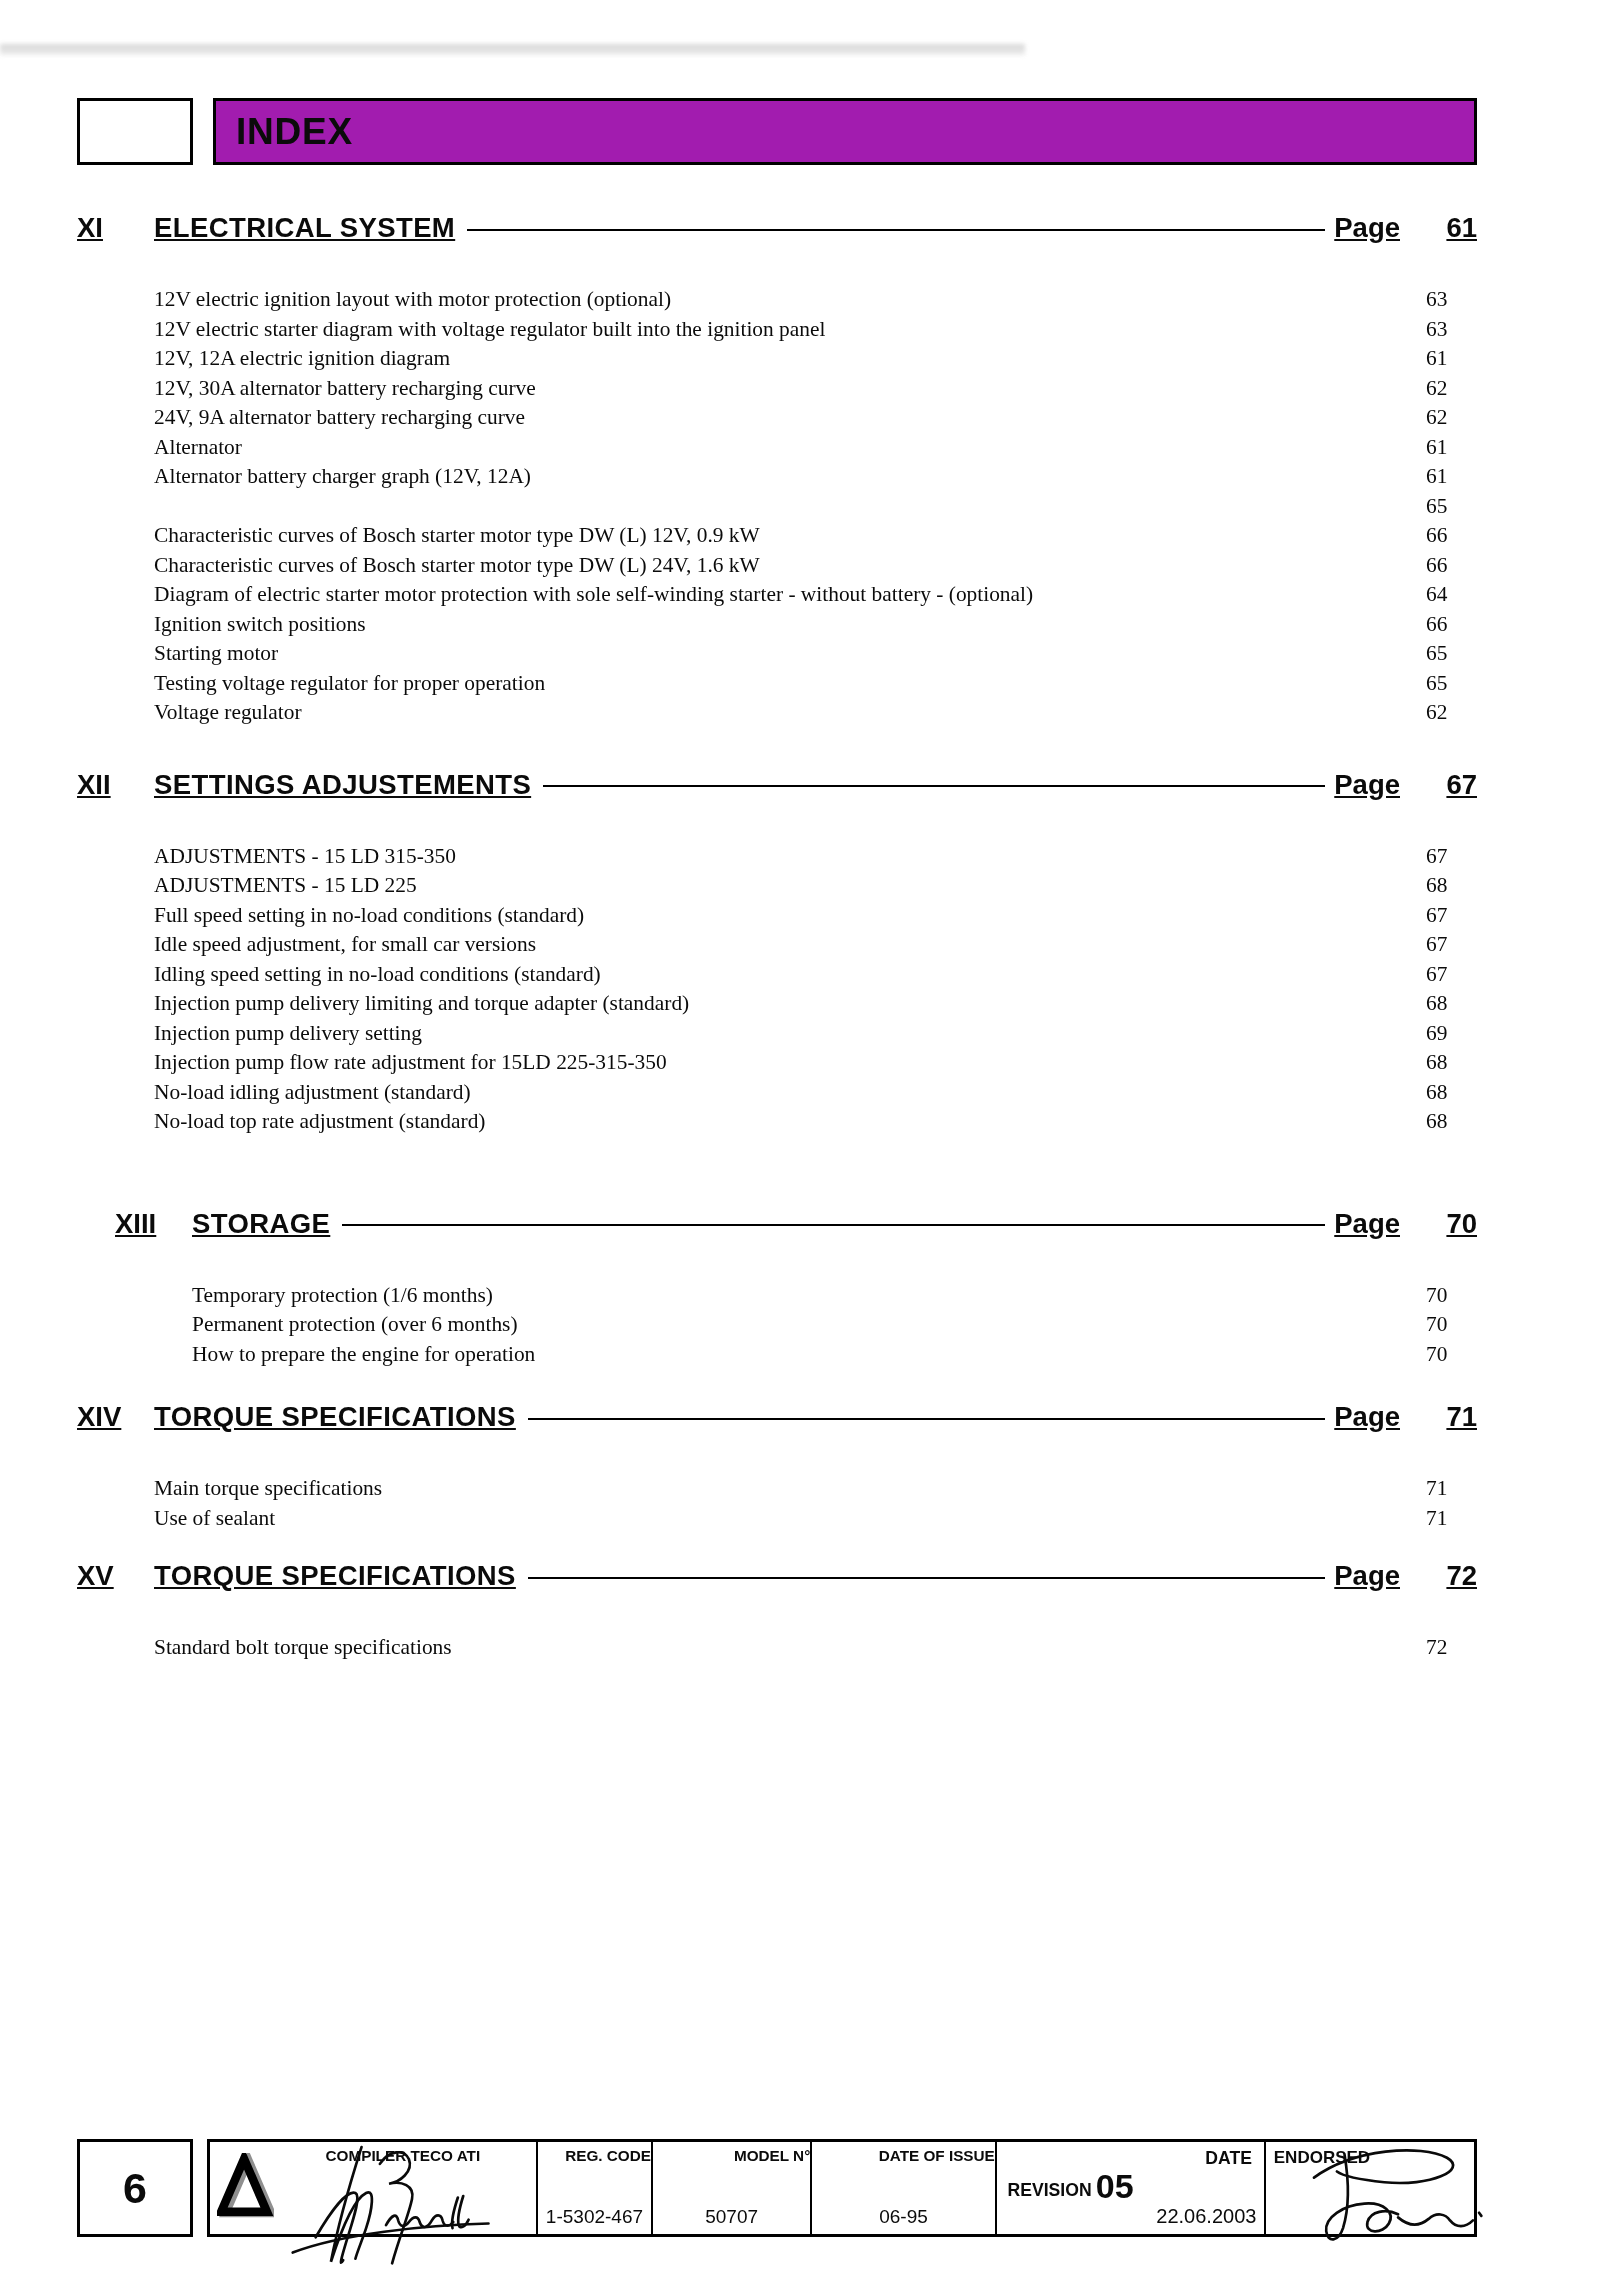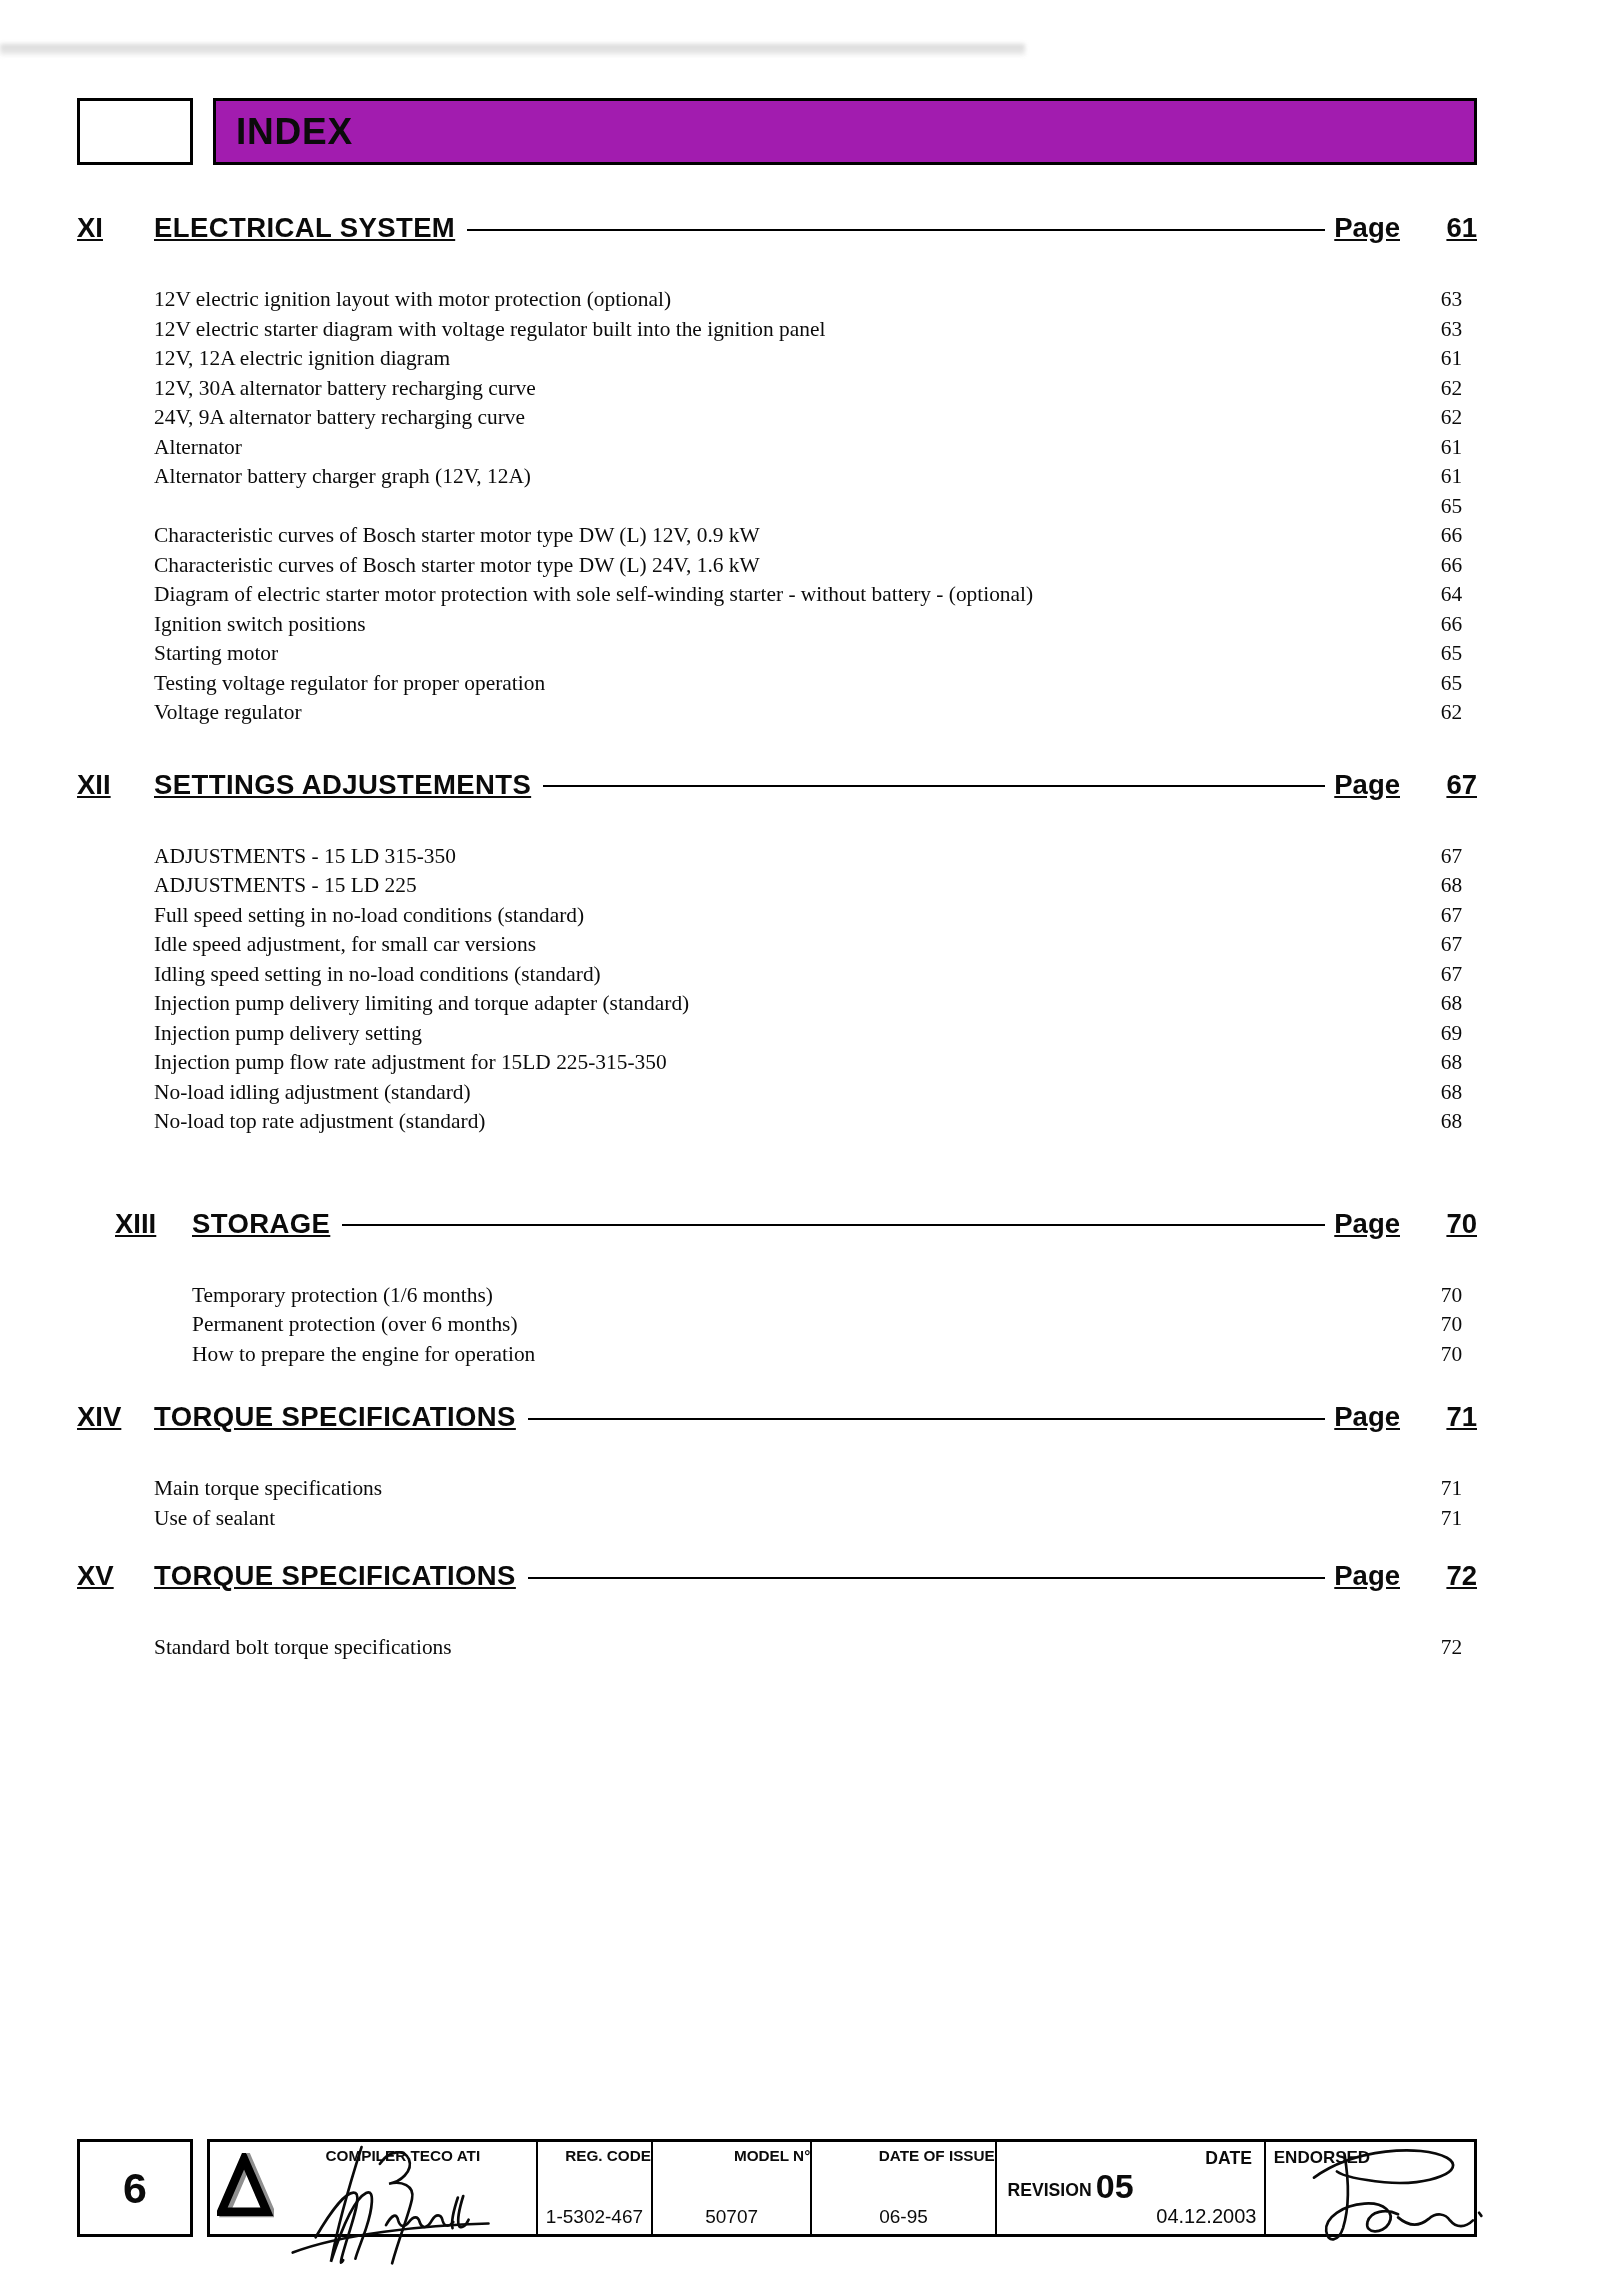--- a/index.html
+++ b/index.html
@@ -41,21 +41,21 @@
 
   .entries { margin-top:40px; margin-left:77px;font-family:Liberation Serif, serif; }
   .entry { display:flex; align-items:flex-end; font-size:21.4px; line-height:29.5px; }
   .entry-title { flex:none; white-space:nowrap; }
   .dots {
     flex:1; min-width:13.8px; margin:0 4.6px;
     background-image:radial-gradient(circle at 2.3px 2.3px, #222 1.6px, transparent 2.1px);
     background-size:29px 4.6px; background-repeat:repeat-x;
     background-position:4.6px calc(100% - 7.7px);
   }
-  .entry-page { flex:none; width:51px; text-align:center; }
+  .entry-page { flex:none; width:51px; text-align:left; }
 
   
   .footer { position:absolute; left:77px; top:2139px; width:1400px; height:98px; display:flex; gap:13.8px; }
   .footer-pagebox {
     width:116px; flex:none; border:3.1px solid #000; box-sizing:border-box;
     display:flex; align-items:center; justify-content:center;
     font-size:43px; font-weight:bold;
   }
   .footer-table { flex:1; border:3.1px solid #000; box-sizing:border-box; display:flex; background:#fff; }
   .fcell { border-left:2.3px solid #000; box-sizing:border-box; position:relative; overflow:visible; }
@@ -346,21 +346,21 @@
 
     <div class="fcell cell-issue">
       <div class="flabel">DATE OF ISSUE</div>
       <div class="fvalue">06-95</div>
     </div>
 
     <div class="fcell cell-revision">
       <span class="rev-label">REVISION</span>
       <span class="rev-value">05</span>
       <span class="date-label">DATE</span>
-      <span class="date-value">04.12.2003</span>
+      <span class="date-value">22.06.2003</span>
     </div>
 
     <div class="fcell cell-endorsed">
       <span class="endorsed-label">ENDORSED</span>
       <svg class="endorsed-sig sig" width="222" height="107" viewBox="0 0 290 140">
         <path d="M56 44 C 108 6, 196 0, 230 18 C 258 34, 208 56, 148 50 C 118 47, 94 42, 86 36"></path>
         <path d="M96 14 C 102 50, 102 84, 94 110 C 88 128, 74 130, 72 114 C 70 96, 94 80, 122 78 C 148 76, 162 90, 154 104 C 146 118, 122 118, 126 102 C 130 88, 150 84, 166 92"></path>
         <path d="M166 96 c 14 12 28 12 40 2 c 10 -9 22 -7 28 2 c 8 10 20 10 30 0"></path>
         <path d="M272 90 l 3 4"></path>
       </svg>

